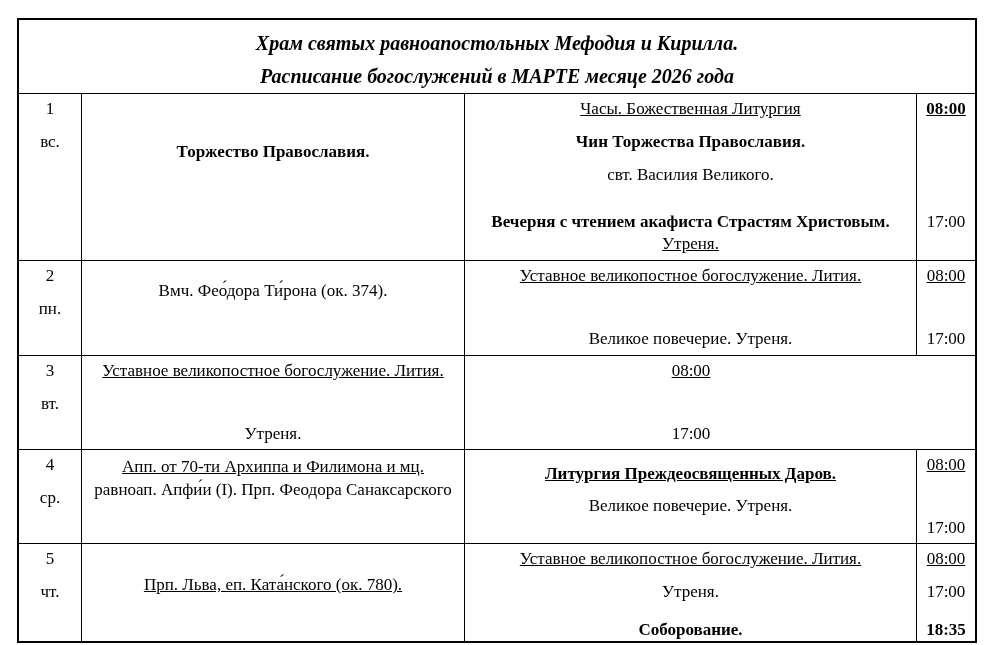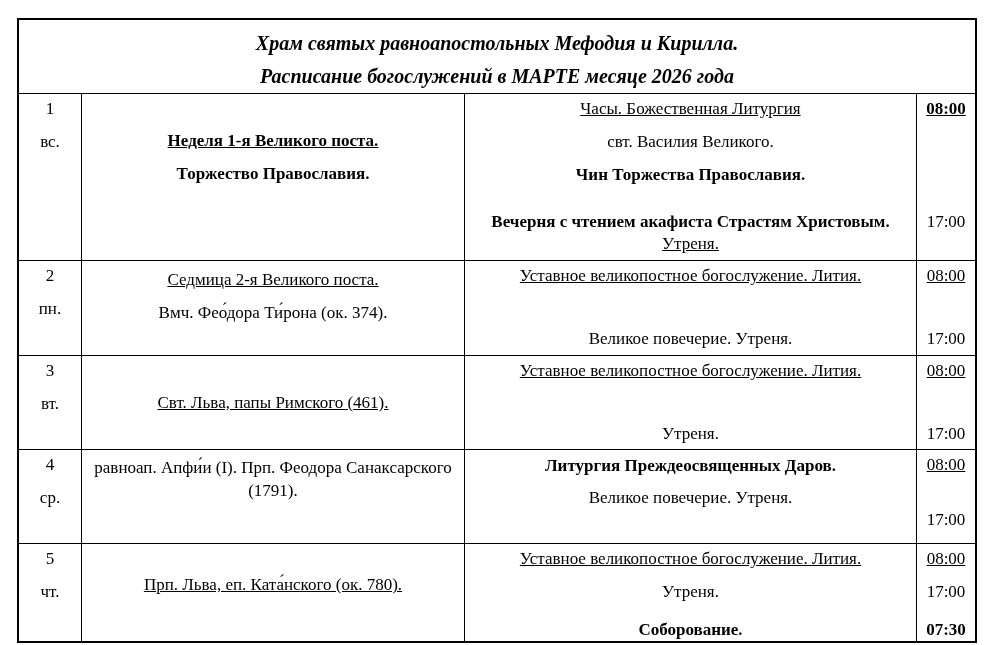--- a/index.html
+++ b/index.html
@@ -50,21 +50,21 @@
     padding: 4px 3px 0 3px;
   }
   .cell:last-child { border-right: none; }
   .line { min-height: 22px; }
   .bold { font-weight: bold; }
   .weekday { margin-top: 11px; }
   
   .g0  { margin-top: 0; text-decoration: underline; }
   .g1  { margin-top: 1px; }
   .g8  { margin-top: 16px; }
-  .g9  { margin-top: 1px; }
+  .g9  { margin-top: 9px; text-decoration: underline; }
   .g10 { margin-top: 10px; }
   .g11 { margin-top: 11px; }
   .g33 { margin-top: 25px; }
   .g41 { margin-top: 41px; }
   
   .dp36 { padding-top: 36px; }
   .dp8  { padding-top: 8px; }
   .dp6  { padding-top: 6px; }
   .dp30 { padding-top: 30px; }
 </style>
@@ -77,81 +77,76 @@
       <div class="line">Храм святых равноапостольных Мефодия и Кирилла.</div>
       <div class="line title-line2">Расписание богослужений в МАРТЕ месяце 2026 года</div>
     </div>
     <div id="rows-container">
         <div class="row row-1">
           <div class="cell day-cell">
             <div class="line">1</div>
             <div class="line weekday">вс.</div>
           </div>
           <div class="cell desc-cell dp36">
-            <div class="line g0 bold">Неделя 1-я Великого поста.</div>
             <div class="line g11 bold">Торжество Православия.</div>
           </div>
           <div class="cell services-cell">
             <div class="line g0">Часы. Божественная Литургия</div>
+            <div class="line g11 bold">Чин Торжества Православия.</div>
             <div class="line g11">свт. Василия Великого.</div>
-            <div class="line g11 bold">Чин Торжества Православия.</div>
             <div class="line g33 bold">Вечерня с чтением акафиста Страстям Христовым.</div>
             <div class="line g0">Утреня.</div>
           </div>
           <div class="cell time-cell">
             <div class="line g0 bold">08:00</div>
             <div class="line g11"></div>
             <div class="line g11"></div>
             <div class="line g33">17:00</div>
             <div class="line g0"></div>
           </div>
         </div>
         <div class="row row-2">
           <div class="cell day-cell">
             <div class="line">2</div>
             <div class="line weekday">пн.</div>
           </div>
           <div class="cell desc-cell dp8">
-            <div class="line g0">Седмица 2-я Великого поста.</div>
             <div class="line g11">Вмч. Фео́дора Ти́рона (ок. 374).</div>
           </div>
           <div class="cell services-cell">
             <div class="line g0">Уставное великопостное богослужение. Лития.</div>
             <div class="line g41">Великое повечерие. Утреня.</div>
           </div>
           <div class="cell time-cell">
             <div class="line g0">08:00</div>
             <div class="line g41">17:00</div>
           </div>
         </div>
         <div class="row row-3">
           <div class="cell day-cell">
             <div class="line">3</div>
             <div class="line weekday">вт.</div>
           </div>
-          <div class="cell desc-cell dp36">
-            <div class="line g0">Свт. Льва, папы Римского (461).</div>
-          </div>
           <div class="cell services-cell">
             <div class="line g0">Уставное великопостное богослужение. Лития.</div>
             <div class="line g41">Утреня.</div>
           </div>
           <div class="cell time-cell">
             <div class="line g0">08:00</div>
             <div class="line g41">17:00</div>
           </div>
         </div>
         <div class="row row-4">
           <div class="cell day-cell">
             <div class="line">4</div>
             <div class="line weekday">ср.</div>
           </div>
           <div class="cell desc-cell dp6">
+            <div class="line g0">Апп. от 70-ти Архиппа и Филимона и мц.</div>
             <div class="line g1">равноап. Апфи́и (I). Прп. Феодора Санаксарского</div>
-            <div class="line g1">(1791).</div>
           </div>
           <div class="cell services-cell">
             <div class="line g9 bold">Литургия Преждеосвященных Даров.</div>
             <div class="line g10">Великое повечерие. Утреня.</div>
           </div>
           <div class="cell time-cell">
             <div class="line g0">08:00</div>
             <div class="line g9"></div>
             <div class="line g10">17:00</div>
           </div>
@@ -165,18 +160,18 @@
             <div class="line g0">Прп. Льва, еп. Ката́нского (ок. 780).</div>
           </div>
           <div class="cell services-cell">
             <div class="line g0">Уставное великопостное богослужение. Лития.</div>
             <div class="line g11">Утреня.</div>
             <div class="line g8 bold">Соборование.</div>
           </div>
           <div class="cell time-cell">
             <div class="line g0">08:00</div>
             <div class="line g11">17:00</div>
-            <div class="line g8 bold">07:30</div>
+            <div class="line g8 bold">18:35</div>
           </div>
         </div>
       </div>
   </div>
 </div>
 
 </body></html>

